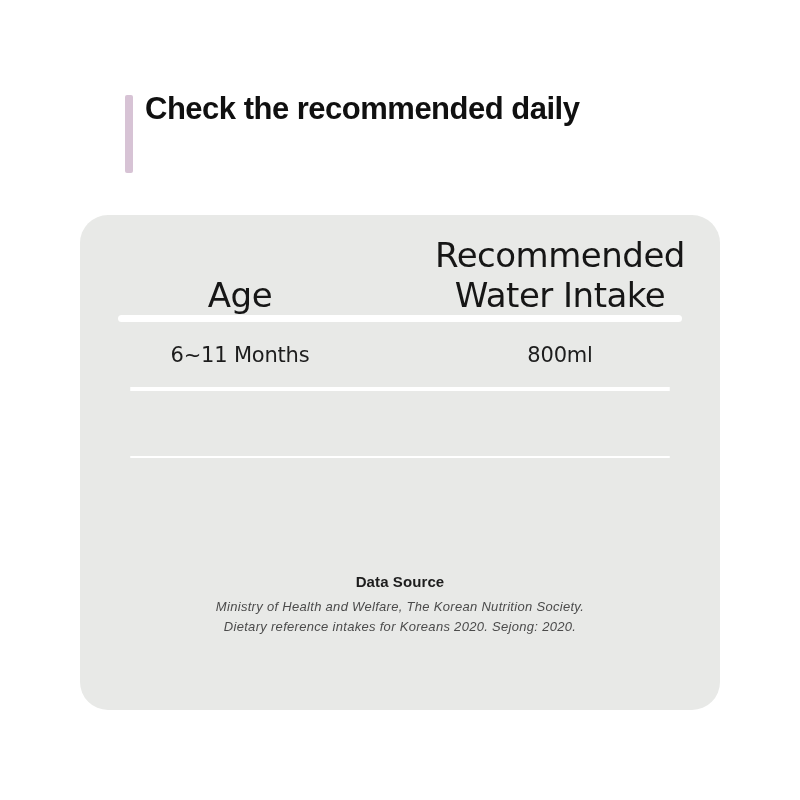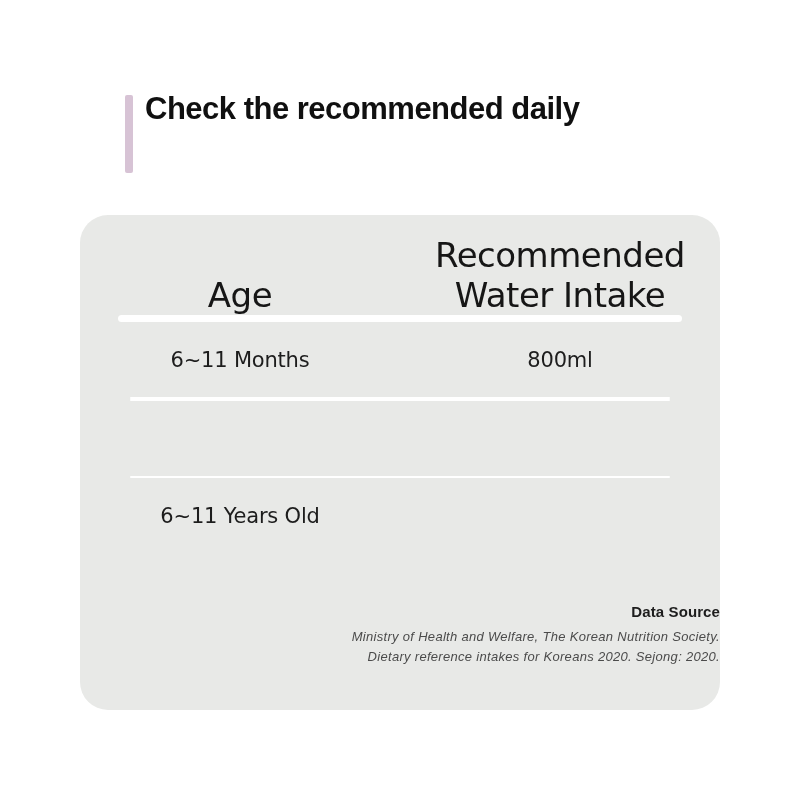--- a/index.html
+++ b/index.html
@@ -69,21 +69,21 @@
   }
 
   .header-line {
     height: 7px;
     margin: 0 38px;
     background: #ffffff;
     border-radius: 4px;
   }
 
   .trow {
-    height: 75px;
+    height: 65px;
     display: flex;
     align-items: center;
   }
   .td {
     width: 50%;
     text-align: center;
     font-family: "DejaVu Sans", "Liberation Sans", sans-serif;
     font-weight: 500;
     font-size: 21px;
     letter-spacing: -0.2px;
@@ -92,21 +92,21 @@
   .row-divider {
     height: 2px;
     margin: 0 50px;
     background: #ffffff;
     border-radius: 1px;
   }
 
   
   .source {
     margin-top: 50px;
-    text-align: right;
+    text-align: center;
   }
   .source-heading {
     font-size: 15px;
     font-weight: bold;
     color: #1d1d1d;
     letter-spacing: 0.1px;
     margin-bottom: 7px;
   }
   .source-line {
     font-size: 13px;
@@ -145,21 +145,20 @@
   </div>
   <div class="row-divider"></div>
 
   <div class="row-divider"></div>
 
   <div class="trow">
   </div>
   <div class="row-divider"></div>
 
   <div class="trow">
-    <div class="td">6~11 Years Old</div>
   </div>
 
   <div class="source">
     <div class="source-heading">Data Source</div>
     <div class="source-line">Ministry of Health and Welfare, The Korean Nutrition Society.</div>
     <div class="source-line">Dietary reference intakes for Koreans 2020. Sejong: 2020.</div>
   </div>
 
 </div>
 

